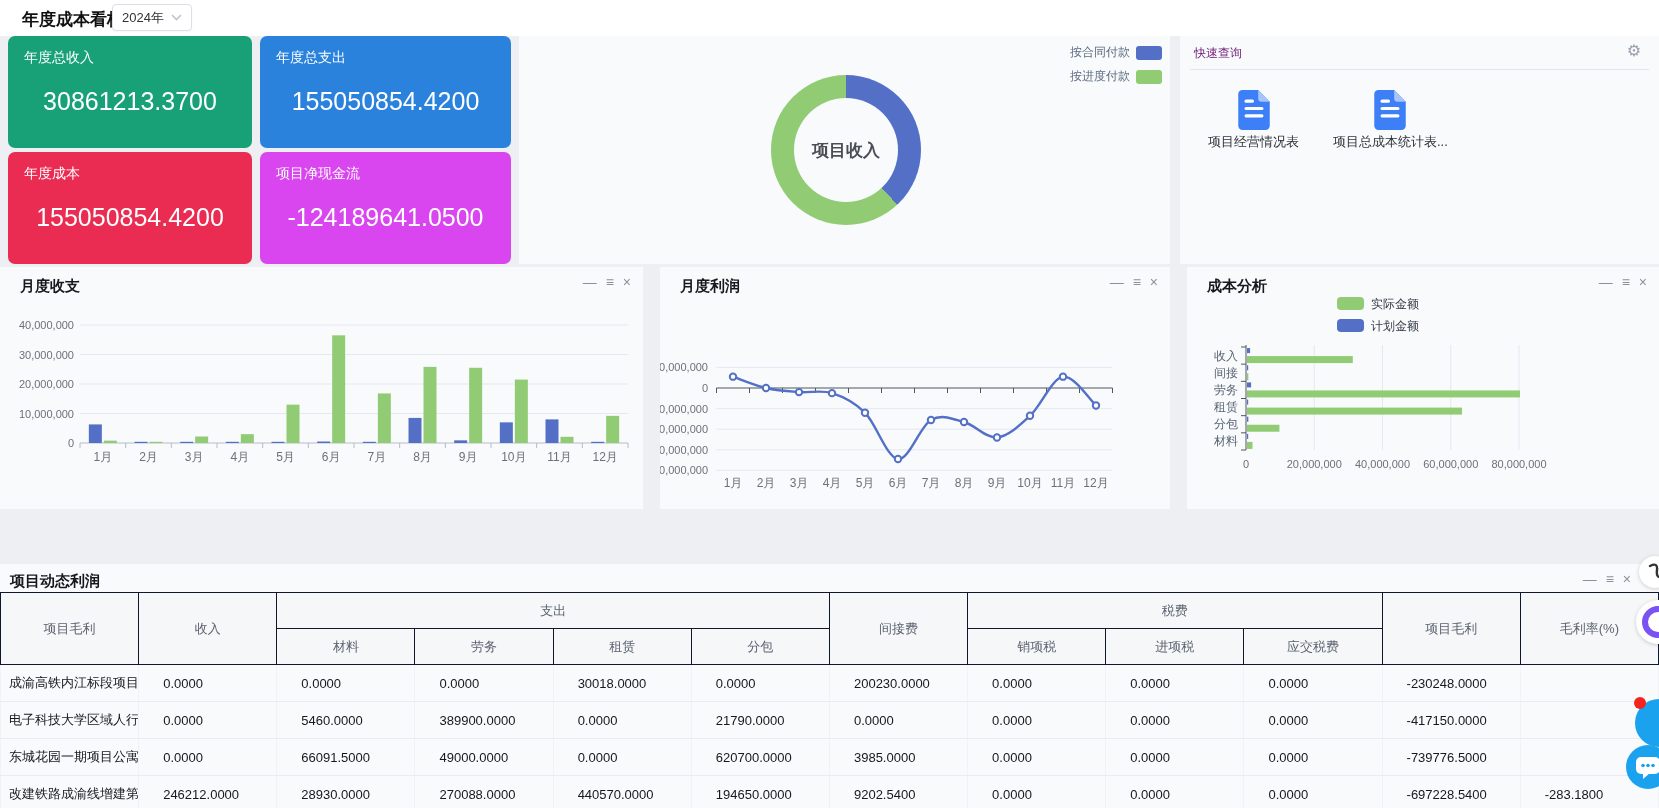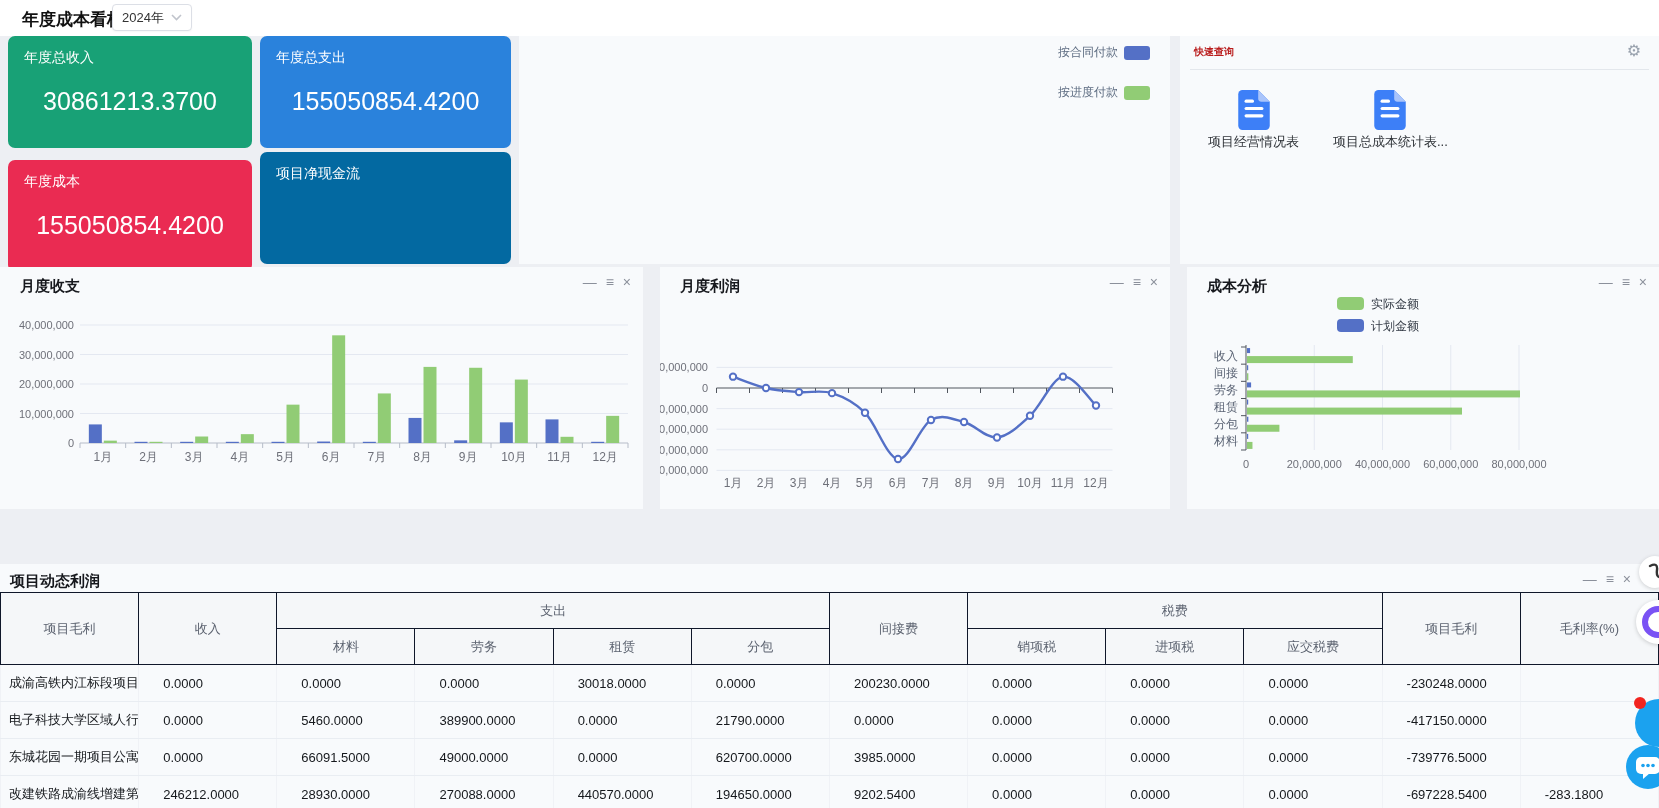--- a/index.html
+++ b/index.html
@@ -18,29 +18,29 @@
   }
   .year-select span{font-size:13px;color:#333;}
   .kpi-card{position:absolute;border-radius:7px;color:#fff;display:flex;flex-direction:column;padding:13px 16px;box-sizing:border-box;}
   .kpi-label{font-size:14px;}
   .kpi-value{flex:1;display:flex;align-items:center;justify-content:center;font-size:25px;}
   .panel{position:absolute;background:#f8fafc;}
   .panel-title{position:absolute;left:20px;top:10px;font-size:15px;font-weight:bold;color:#16181d;}
   .panel-controls{position:absolute;top:7px;right:12px;display:flex;gap:9px;}
   .panel-controls span{font-size:14px;color:#8b909b;cursor:pointer;line-height:16px;}
   
-  .donut-legend{position:absolute;right:20px;top:8px;display:flex;flex-direction:column;gap:23px;}
+  .donut-legend{position:absolute;right:8px;top:8px;display:flex;flex-direction:column;gap:7px;}
   .legend-row{display:flex;align-items:center;gap:6px;justify-content:flex-end;}
   .legend-row span{font-size:12px;color:#5e6d82;}
   .legend-box{width:26px;height:14px;border-radius:3px;}
   .donut{position:absolute;left:252px;top:39px;width:150px;height:150px;border-radius:50%;display:flex;align-items:center;justify-content:center;}
   .donut-hole{width:104px;height:104px;border-radius:50%;background:#f8fafc;display:flex;align-items:center;justify-content:center;}
   .donut-hole span{font-size:17px;font-weight:bold;color:#4a4f57;}
   
-  .qq-title{position:absolute;left:14px;top:9px;font-size:10px;font-weight:bold;color:#b91c1c;}
+  .qq-title{position:absolute;left:14px;top:9px;font-size:12px;font-weight:normal;color:#701a75;}
   .qq-rule{position:absolute;left:10px;right:10px;top:33px;height:1px;background:#e3e7ec;}
   .gear{position:absolute;right:18px;top:5px;font-size:16px;color:#98a1ad;cursor:pointer;}
   .qq-items{position:absolute;left:28px;top:52px;display:flex;gap:34px;}
   .qq-item{display:flex;flex-direction:column;align-items:center;gap:3px;cursor:pointer;}
   .qq-item span{font-size:13px;color:#2f3338;}
   
   .profit-table{position:absolute;left:0;top:28px;width:1659px;border-collapse:collapse;table-layout:fixed;}
   .profit-table th{
     height:35px;font-size:13px;font-weight:400;color:#5c6370;background:#f5f7f9;
     border:1px solid #0f172a;text-align:center;padding:0;
@@ -75,37 +75,43 @@
 </div>
 
 <div class="kpi-card" style="left: 8px; top: 36px; width: 244px; height: 112px; background: rgb(24, 161, 118);">
   <div class="kpi-label">年度总收入</div>
   <div class="kpi-value">30861213.3700</div>
 </div>
 <div class="kpi-card" style="left: 260px; top: 36px; width: 251px; height: 112px; background: rgb(42, 130, 220);">
   <div class="kpi-label">年度总支出</div>
   <div class="kpi-value">155050854.4200</div>
 </div>
-<div class="kpi-card" style="left: 8px; top: 160px; width: 244px; height: 112px; background: rgb(234, 43, 82);">
+<div class="kpi-card" style="left: 8px; top: 152px; width: 244px; height: 112px; background: rgb(234, 43, 82);">
   <div class="kpi-label">年度成本</div>
   <div class="kpi-value">155050854.4200</div>
 </div>
-<div class="kpi-card" style="left: 260px; top: 152px; width: 251px; height: 112px; background: #0369a1;">
+<div class="kpi-card" style="left: 260px; top: 152px; width: 251px; height: 112px; background: #d946ef;">
   <div class="kpi-label">项目净现金流</div>
+  <div class="kpi-value">-124189641.0500</div>
 </div>
 
 <div class="panel" style="left:519px;top:36px;width:651px;height:228px;">
   <div class="donut-legend">
     <div class="legend-row">
       <span>按合同付款</span>
       <span class="legend-box" id="dleg0" style="background: rgb(84, 112, 198);"></span>
     </div>
     <div class="legend-row">
       <span>按进度付款</span>
       <span class="legend-box" id="dleg1" style="background: rgb(145, 204, 117);"></span>
+    </div>
+  </div>
+  <div class="donut" id="donut" style="background: conic-gradient(rgb(84, 112, 198) 0deg, rgb(84, 112, 198) 136.8deg, rgb(145, 204, 117) 136.8deg, rgb(145, 204, 117) 360deg);">
+    <div class="donut-hole">
+      <span>项目收入</span>
     </div>
   </div>
 </div>
 
 <div class="panel" style="left:1180px;top:36px;width:479px;height:228px;">
   <div class="qq-title">快速查询</div>
   <span class="gear">⚙</span>
   <div class="qq-rule"></div>
   <div class="qq-items">
     <div class="qq-item">

